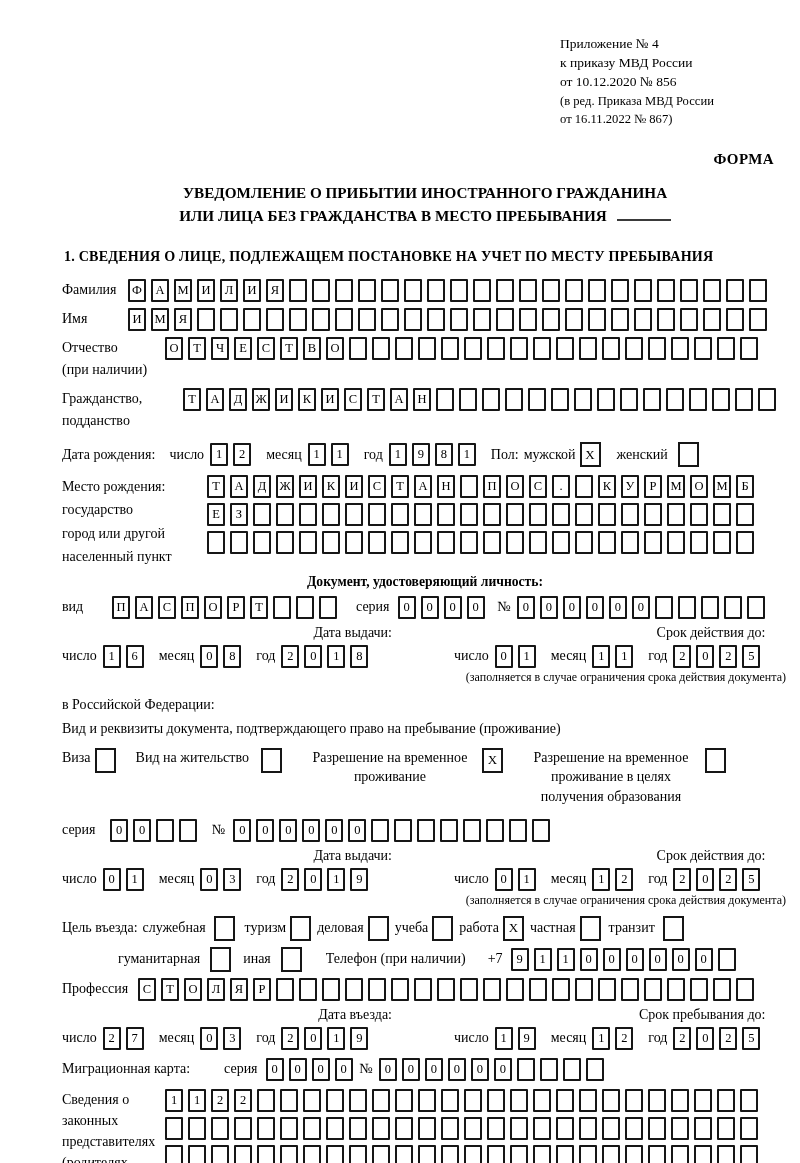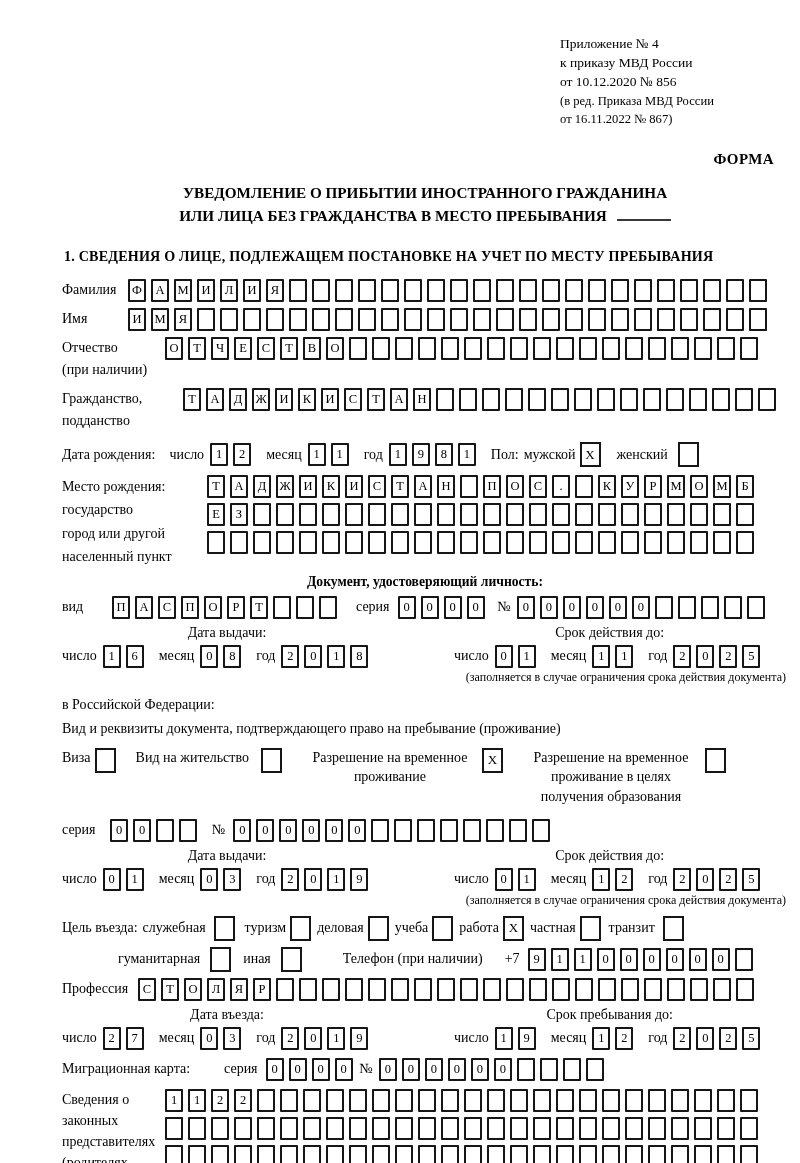--- a/index.html
+++ b/index.html
@@ -25,21 +25,21 @@
   .stack>.boxes{margin-bottom:5px;}
   .cb{flex:none;display:inline-flex;align-items:center;justify-content:center;
       width:14px;height:19px;border:2px solid #161616;border-radius:1px;
       margin-right:5px;font-size:12.5px;}
   .chk{flex:none;display:inline-flex;align-items:center;justify-content:center;
       width:17px;height:21px;border:2px solid #161616;font-size:13px;margin:0 4px;}
   .dgrp{display:flex;align-items:center;}
   .dlbl{margin:0 6px 0 10px;}
   .dlbl:first-child{margin-left:0;}
   .dcol{display:flex;flex-direction:column;}
-  .dhead{text-align:center;margin-bottom:4px;}
+  .dhead{text-align:right;margin-bottom:4px;}
   .daterow{display:flex;align-items:flex-start;margin-bottom:2px;}
   .note{font-size:12px;text-align:right;margin:0 0 8px;padding-right:2px;}
   .intro{line-height:1.75;margin:2px 0 4px;}
   .optrow{display:flex;align-items:flex-start;margin:6px 0 12px;}
   .opt{display:flex;align-items:flex-start;}
   .opt .txt{line-height:1.4;}
   .ctr{text-align:center;}
 </style>
 </head>
 <body>
@@ -489,21 +489,21 @@
     <span class="chk"></span>
     <span style="margin-left:4px">транзит</span>
     <span class="chk" style="margin-left:8px"></span>
   </div>
 
   <div class="frow">
     <span style="margin-left:56px">гуманитарная</span>
     <span class="chk" style="margin-left:10px"></span>
     <span style="margin-left:8px">иная</span>
     <span class="chk" style="margin-left:10px"></span>
-    <span style="margin-left:37px">Телефон (при наличии)</span>
+    <span style="margin-left:20px">Телефон (при наличии)</span>
     <span style="margin:0 8px 0 22px">+7</span>
     <div class="boxes">
         <span class="cb">9</span>
         <span class="cb">1</span>
         <span class="cb">1</span>
         <span class="cb">0</span>
         <span class="cb">0</span>
         <span class="cb">0</span>
         <span class="cb">0</span>
         <span class="cb">0</span>

